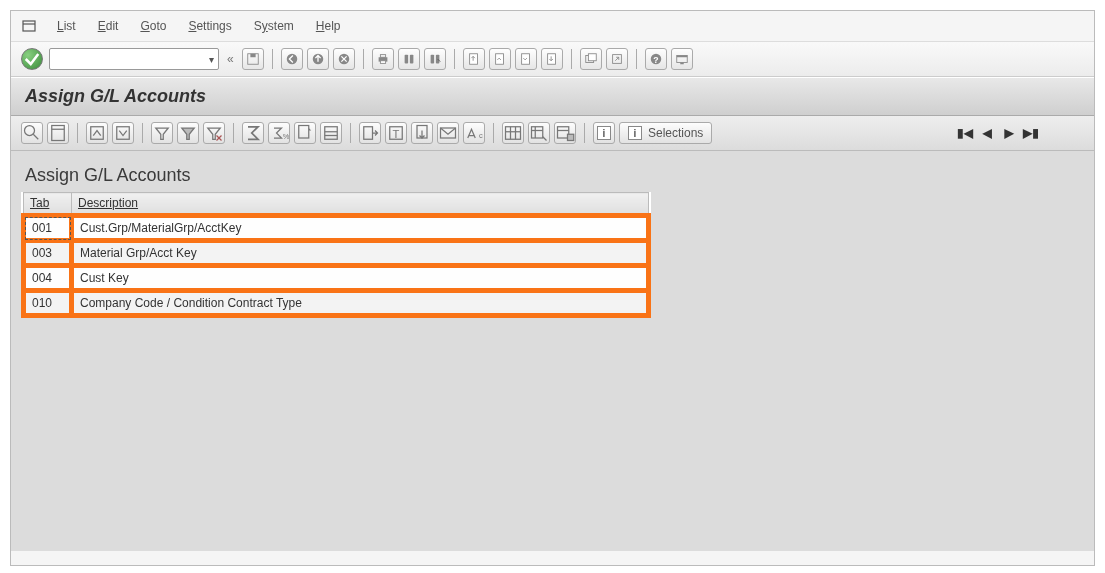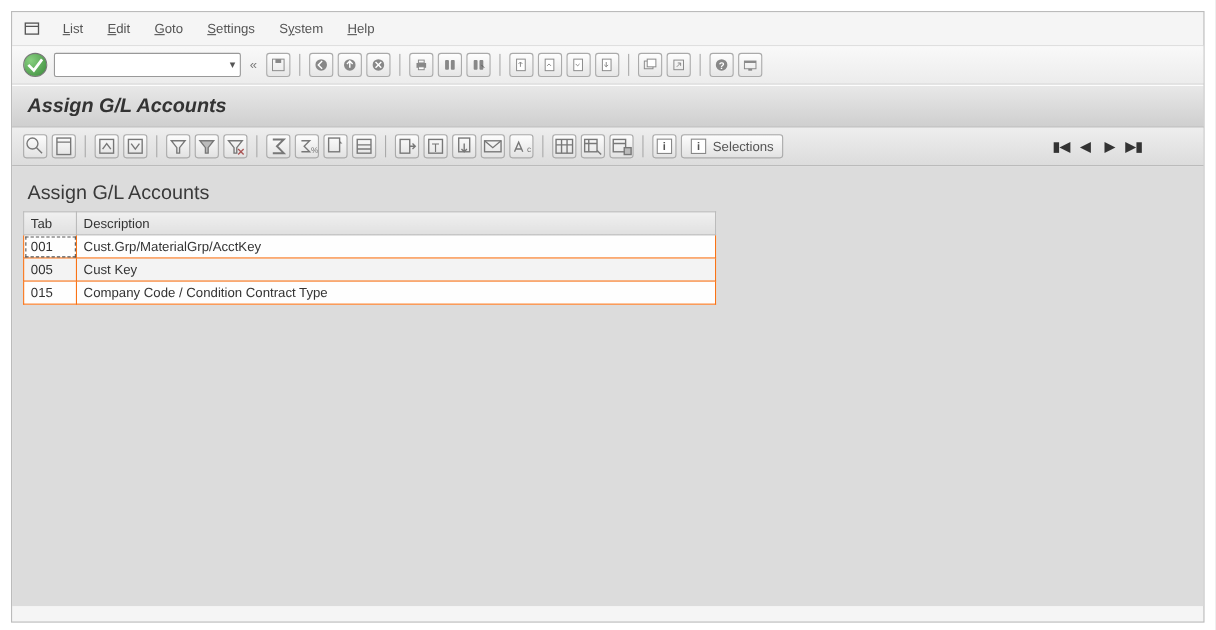--- a/index.html
+++ b/index.html
@@ -136,24 +136,25 @@
     width: 630px;
     background: #fff;
   }
   table.datatable th {
     background: linear-gradient(#f0f0f0,#e0e0e0);
     border: 1px solid #bbb;
     text-align: left;
     padding: 3px 6px;
     font-weight: normal;
     color: #333;
+    text-decoration: underline;
   }
   table.datatable th.col-tab { width: 48px; }
   table.datatable td {
-    border: 1px solid #f97316;
+    border: 5px solid #f97316;
     padding: 3px 6px;
     color: #333;
   }
   table.datatable tr:nth-child(odd) td { background: #fefefe; }
   table.datatable tr:nth-child(even) td { background: #f3f3f3; }
   .cell-tab { width:48px; }
   .focused-cell {
     outline: 1px dashed #555;
     outline-offset: -2px;
   }
@@ -438,24 +439,28 @@
           <th class="col-tab">Tab</th>
           <th>Description</th>
         </tr>
       </thead>
       <tbody id="table-body">
           <tr>
             <td class="cell-tab focused-cell">001</td>
             <td>Cust.Grp/MaterialGrp/AcctKey</td>
           </tr>
           <tr>
-            <td class="cell-tab">005</td>
+            <td class="cell-tab">003</td>
+            <td>Material Grp/Acct Key</td>
+          </tr>
+          <tr>
+            <td class="cell-tab">004</td>
             <td>Cust Key</td>
           </tr>
           <tr>
-            <td class="cell-tab">015</td>
+            <td class="cell-tab">010</td>
             <td>Company Code / Condition Contract Type</td>
           </tr>
         </tbody>
     </table>
   </div>
 
 </div>
 
 </body></html>

